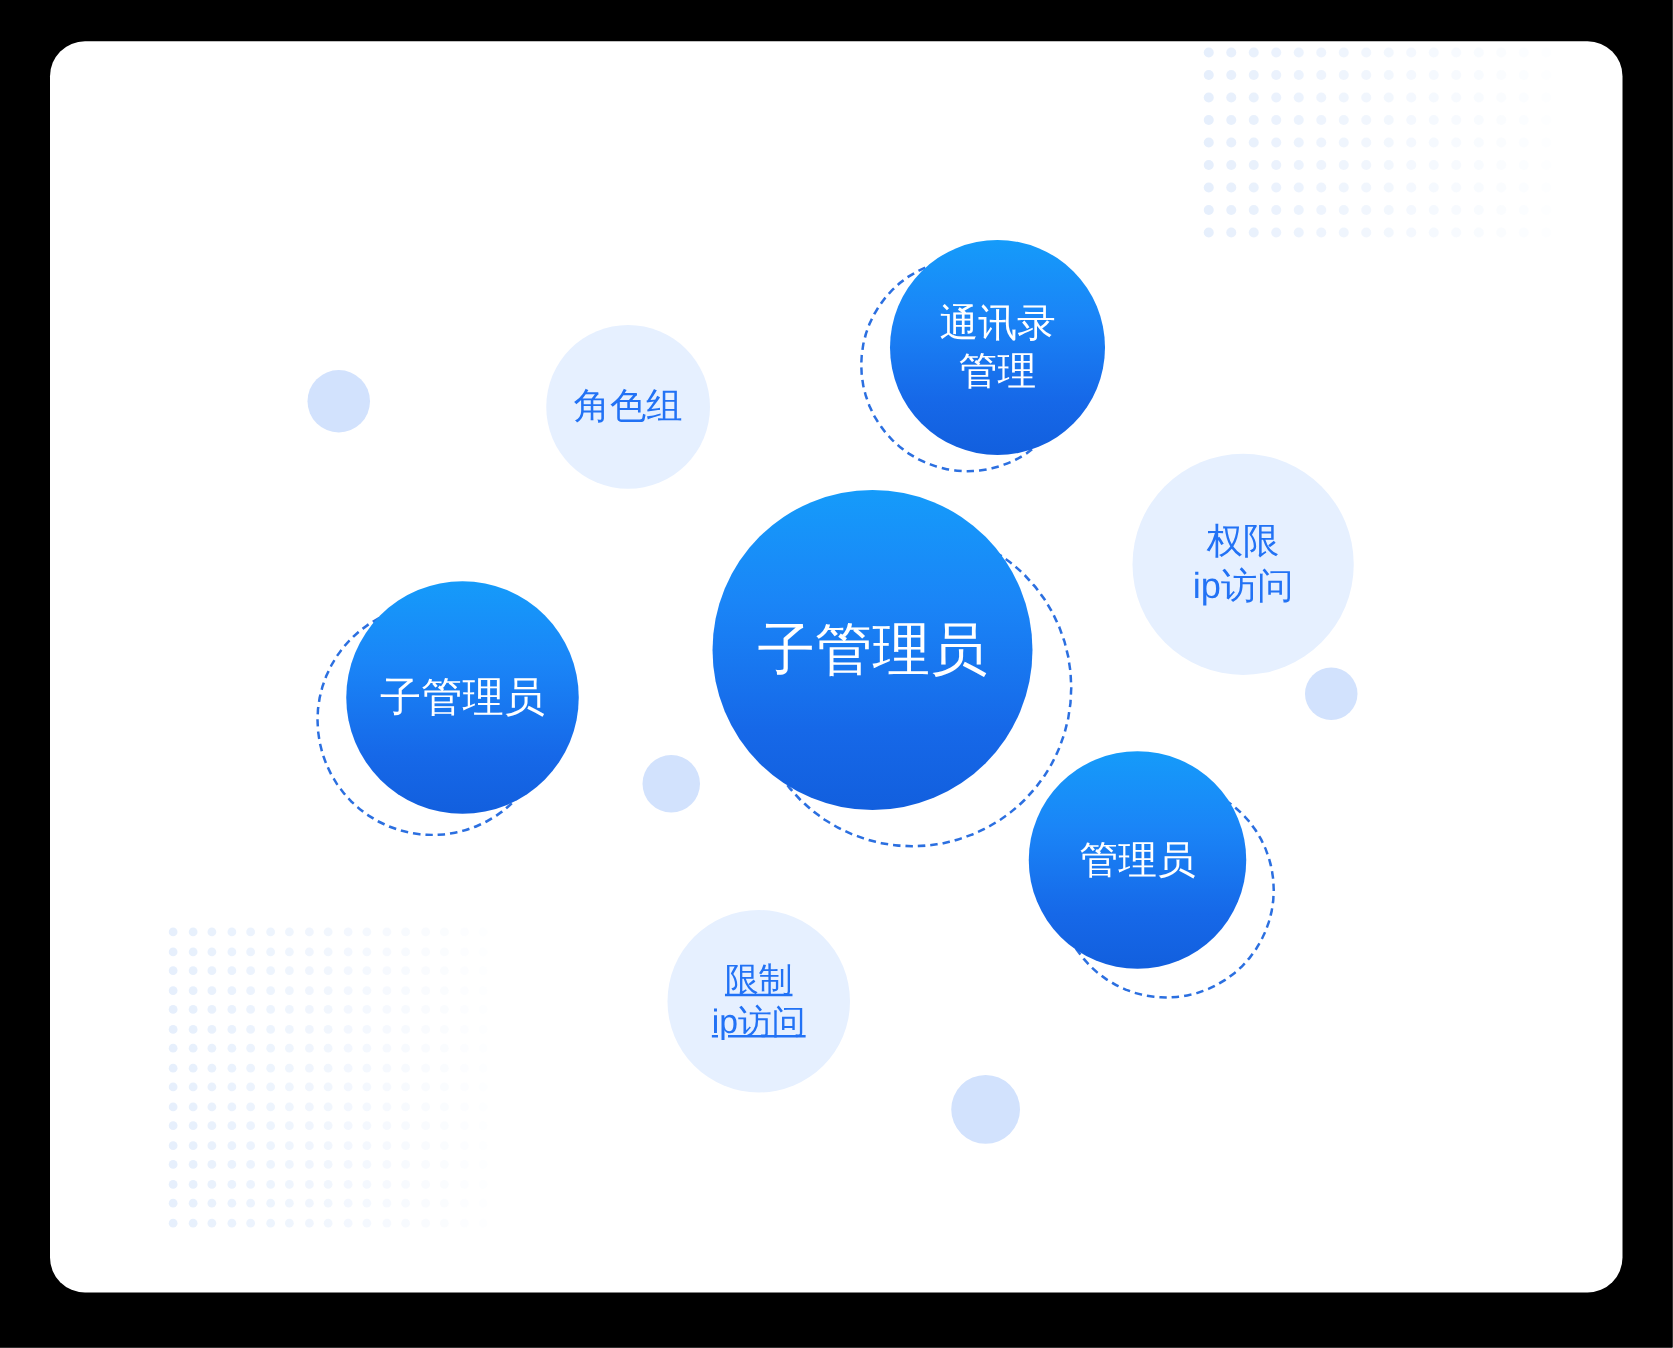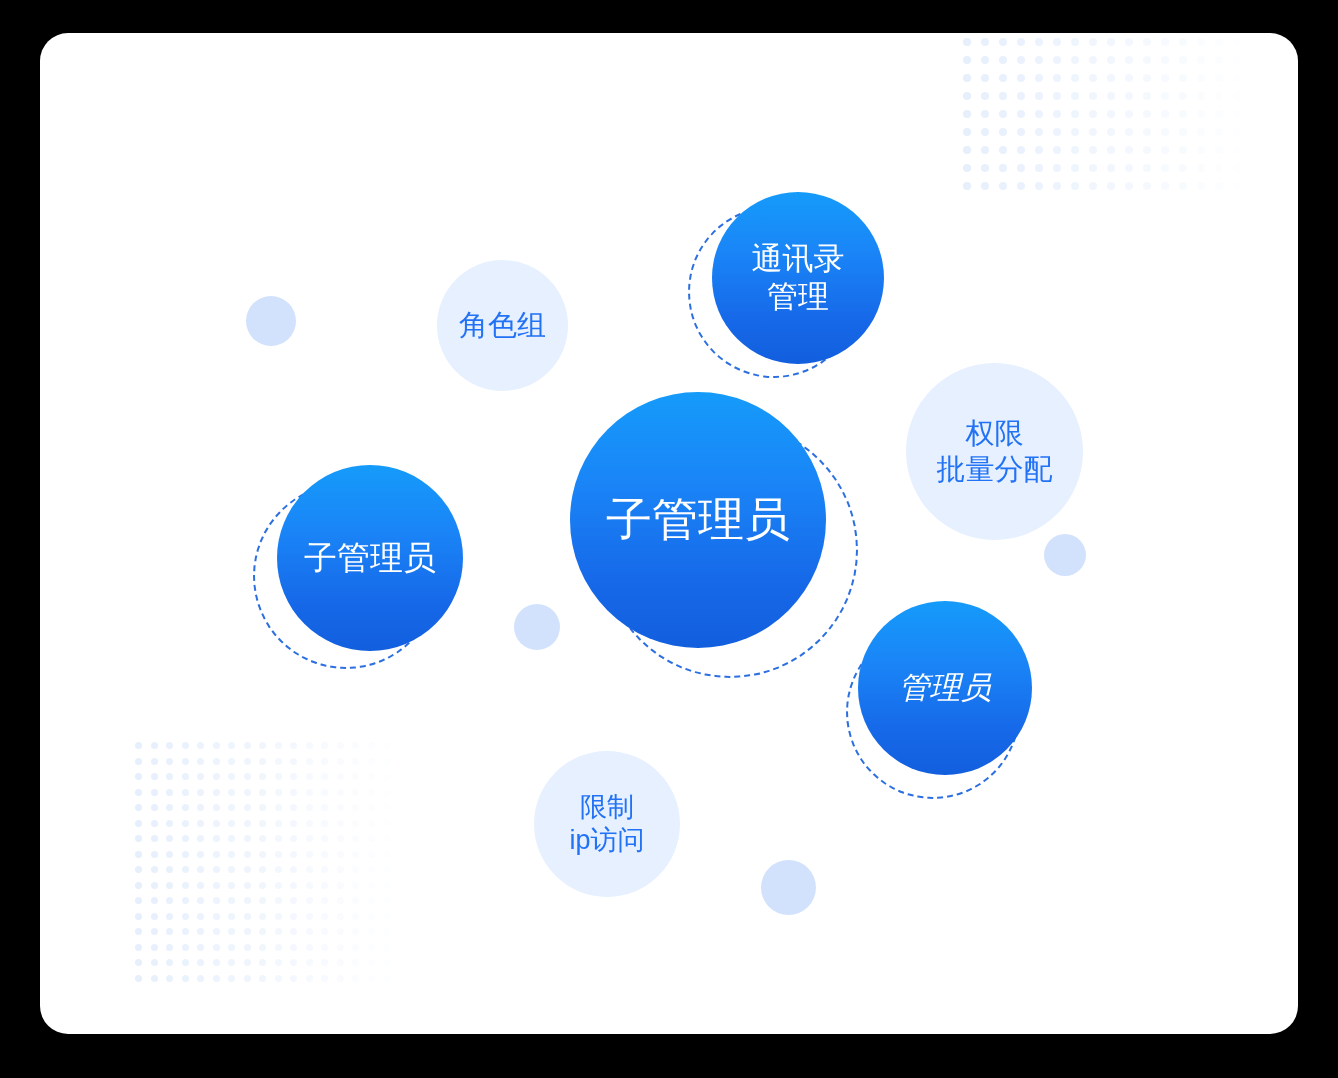--- a/index.html
+++ b/index.html
@@ -533,30 +533,30 @@
         <div class="bubble solid" style="left: 530px; top: 359px; width: 256px; height: 256px;">
           <span class="bubble-label" style="font-size: 46px;">子管理员</span>
         </div>
         <div class="bubble solid" style="left: 672px; top: 159px; width: 172px; height: 172px; text-align: center;">
           <span class="bubble-label" style="font-size: 31px;">通讯录
 管理</span>
         </div>
         <div class="bubble solid" style="left: 237px; top: 432px; width: 186px; height: 186px;">
           <span class="bubble-label" style="font-size: 33px;">子管理员</span>
         </div>
-        <div class="bubble solid" style="left: 818px; top: 568px; width: 174px; height: 174px; font-style: italic;">
+        <div class="bubble solid" style="left: 783px; top: 568px; width: 174px; height: 174px;">
           <span class="bubble-label" style="font-size: 31px;">管理员</span>
         </div>
         <div class="bubble light" style="left: 397px; top: 227px; width: 131px; height: 131px;">
           <span class="bubble-label" style="font-size: 29px;">角色组</span>
         </div>
         <div class="bubble light" style="left: 866px; top: 330px; width: 177px; height: 177px;">
           <span class="bubble-label" style="font-size: 29px;">权限
-批量分配</span>
-        </div>
-        <div class="bubble light" style="left: 494px; top: 718px; width: 146px; height: 146px;">
+ip访问</span>
+        </div>
+        <div class="bubble light" style="left: 494px; top: 695px; width: 146px; height: 146px; text-decoration: underline;">
           <span class="bubble-label" style="font-size: 27px;">限制
 ip访问</span>
         </div>
       </div>
 
   </div>
 </div>
 
 </body></html>

